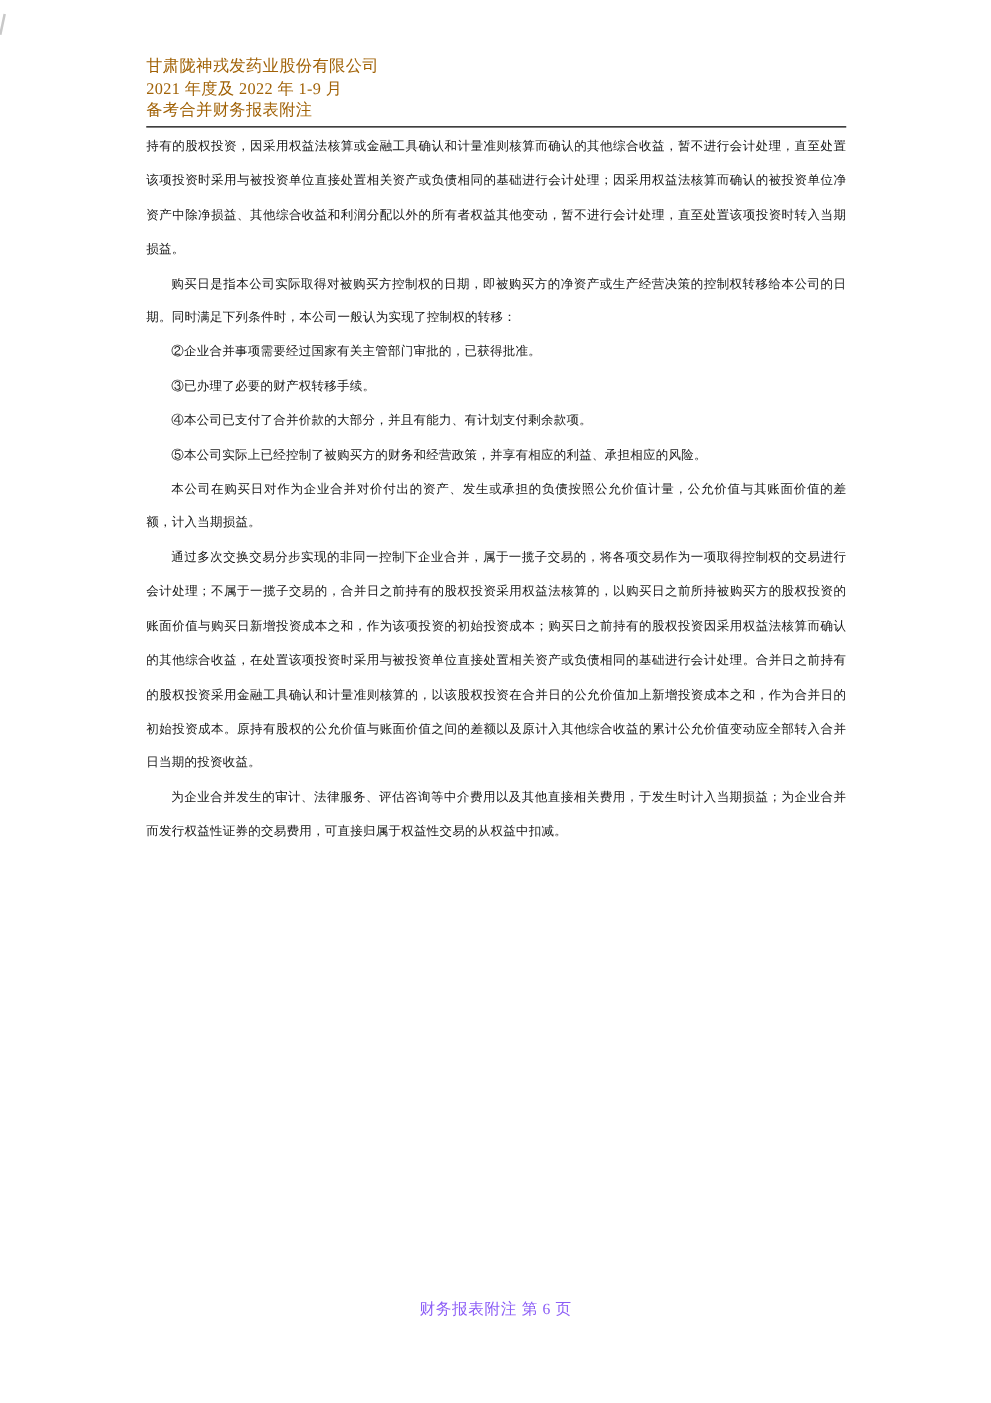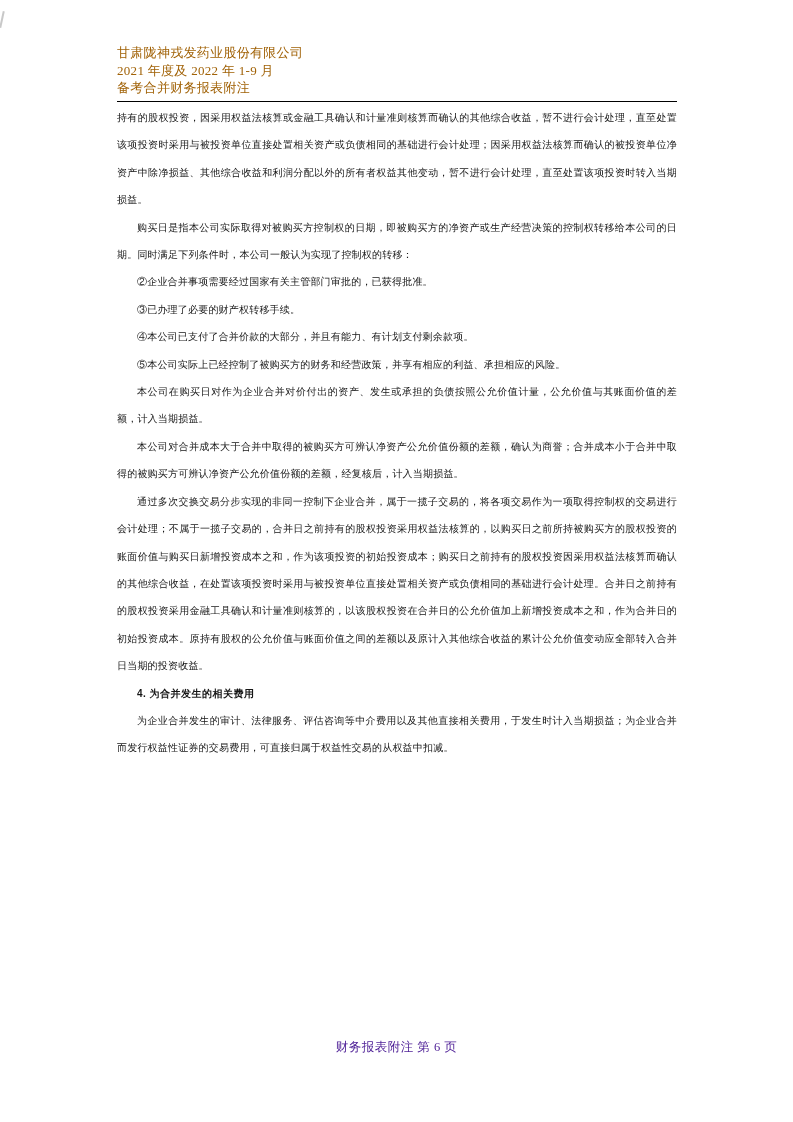--- a/index.html
+++ b/index.html
@@ -74,21 +74,21 @@
     letter-spacing: 0.5px;
   }
   .page-footer {
     position: absolute;
     left: 0;
     top: 1038px;
     width: 793px;
     text-align: center;
     font-size: 12.5px;
     line-height: 18px;
-    color: #4c1d95;
+    color: #8b5cf6;
     letter-spacing: 0.5px;
   }
 </style>
 </head>
 <body>
 
 <div class="page">
 
   <div class="scan-mark"></div>
 
@@ -101,23 +101,21 @@
   <hr class="header-rule">
 
   <main class="doc-body">
       <p class="paragraph no-indent">持有的股权投资，因采用权益法核算或金融工具确认和计量准则核算而确认的其他综合收益，暂不进行会计处理，直至处置该项投资时采用与被投资单位直接处置相关资产或负债相同的基础进行会计处理；因采用权益法核算而确认的被投资单位净资产中除净损益、其他综合收益和利润分配以外的所有者权益其他变动，暂不进行会计处理，直至处置该项投资时转入当期损益。</p>
       <p class="paragraph">购买日是指本公司实际取得对被购买方控制权的日期，即被购买方的净资产或生产经营决策的控制权转移给本公司的日期。同时满足下列条件时，本公司一般认为实现了控制权的转移：</p>
       <p class="list_item">②企业合并事项需要经过国家有关主管部门审批的，已获得批准。</p>
       <p class="list_item">③已办理了必要的财产权转移手续。</p>
       <p class="list_item">④本公司已支付了合并价款的大部分，并且有能力、有计划支付剩余款项。</p>
       <p class="list_item">⑤本公司实际上已经控制了被购买方的财务和经营政策，并享有相应的利益、承担相应的风险。</p>
       <p class="paragraph">本公司在购买日对作为企业合并对价付出的资产、发生或承担的负债按照公允价值计量，公允价值与其账面价值的差额，计入当期损益。</p>
-      <p class="paragraph">本公司对合并成本大于合并中取得的被购买方可辨认净资产公允价值份额的差额，确认为商誉；合并成本小于合并中取得的被购买方可辨认净资产公允价值份额的差额，经复核后，计入当期损益。</p>
       <p class="paragraph">通过多次交换交易分步实现的非同一控制下企业合并，属于一揽子交易的，将各项交易作为一项取得控制权的交易进行会计处理；不属于一揽子交易的，合并日之前持有的股权投资采用权益法核算的，以购买日之前所持被购买方的股权投资的账面价值与购买日新增投资成本之和，作为该项投资的初始投资成本；购买日之前持有的股权投资因采用权益法核算而确认的其他综合收益，在处置该项投资时采用与被投资单位直接处置相关资产或负债相同的基础进行会计处理。合并日之前持有的股权投资采用金融工具确认和计量准则核算的，以该股权投资在合并日的公允价值加上新增投资成本之和，作为合并日的初始投资成本。原持有股权的公允价值与账面价值之间的差额以及原计入其他综合收益的累计公允价值变动应全部转入合并日当期的投资收益。</p>
-      <h3 class="heading">4. 为合并发生的相关费用</h3>
       <p class="paragraph">为企业合并发生的审计、法律服务、评估咨询等中介费用以及其他直接相关费用，于发生时计入当期损益；为企业合并而发行权益性证券的交易费用，可直接归属于权益性交易的从权益中扣减。</p>
     </main>
 
   <footer class="page-footer">
     <span>财务报表附注 第 6 页</span>
   </footer>
 
 </div>
 
 </body></html>

